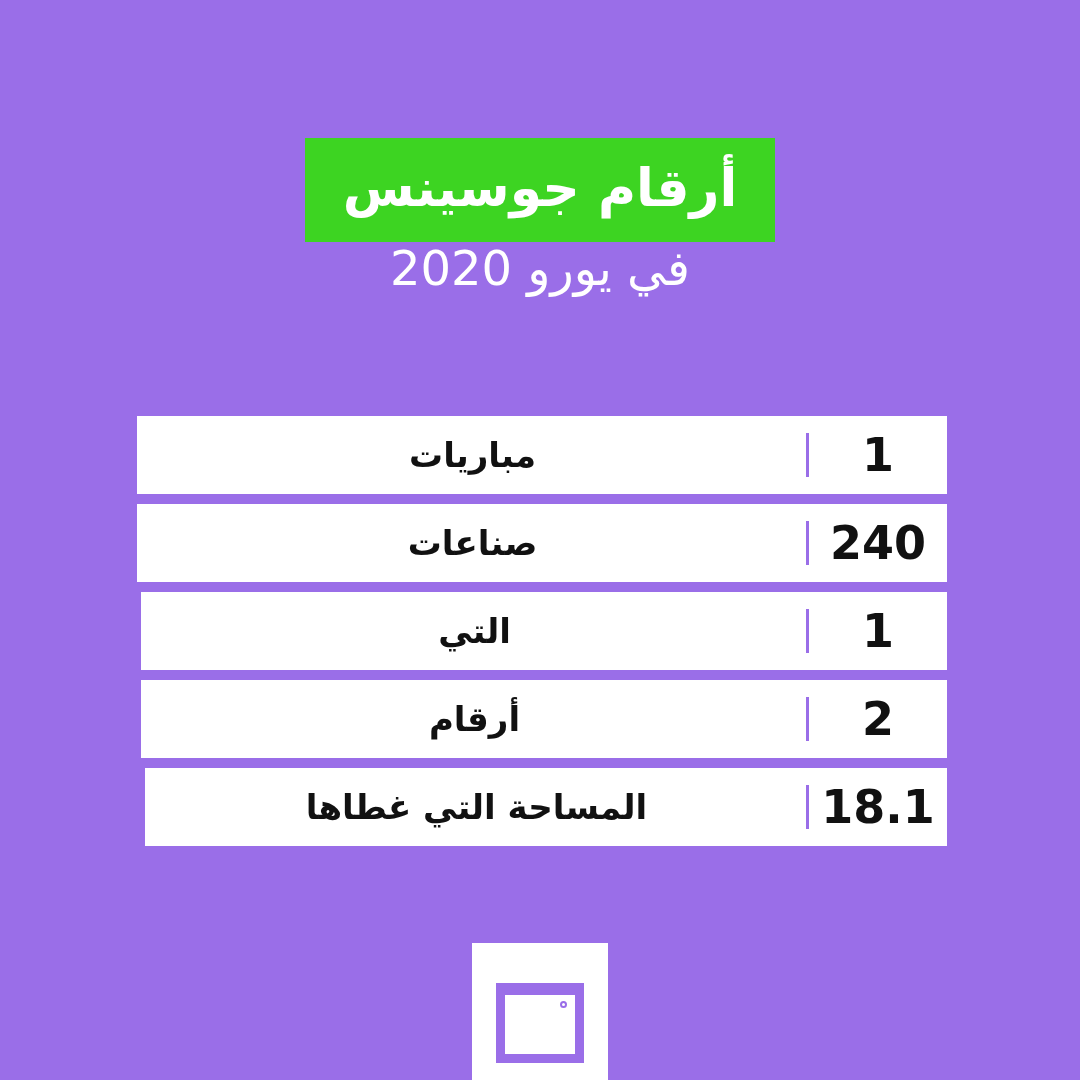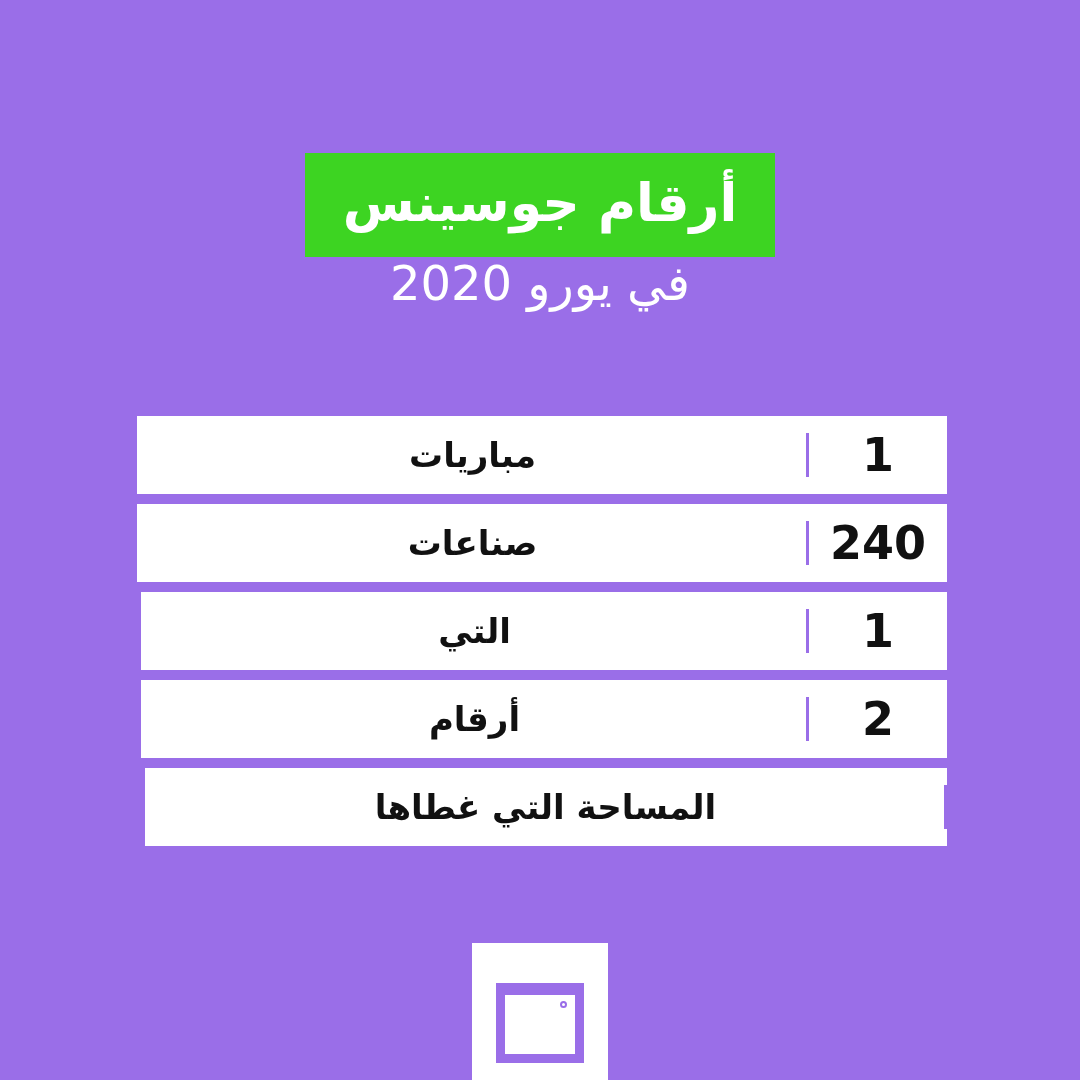--- a/index.html
+++ b/index.html
@@ -18,21 +18,21 @@
   .infographic {
     width: 1080px;
     height: 1080px;
     position: relative;
     box-sizing: border-box;
   }
 
   
   .title-wrap {
     position: absolute;
-    top: 153px;
+    top: 138px;
     left: 0;
     width: 100%;
     text-align: center;
   }
   .title-badge {
     display: inline-block;
     background: #3dd422;
     color: #ffffff;
     font-size: 52px;
     font-weight: bold;
@@ -157,20 +157,21 @@
       <div class="stat-label">التي</div>
     </div>
 
     <div class="stat-row w-mid">
       <div class="stat-value">2</div>
       <div class="stat-sep"></div>
       <div class="stat-label">أرقام</div>
     </div>
 
     <div class="stat-row w-short">
+      <div class="stat-value">18.1</div>
       <div class="stat-sep"></div>
       <div class="stat-label">المساحة التي غطاها</div>
     </div>
 
   </div>
 
   <div class="logo">
     <div class="logo-inner">
       <div class="logo-dot"></div>
     </div>

